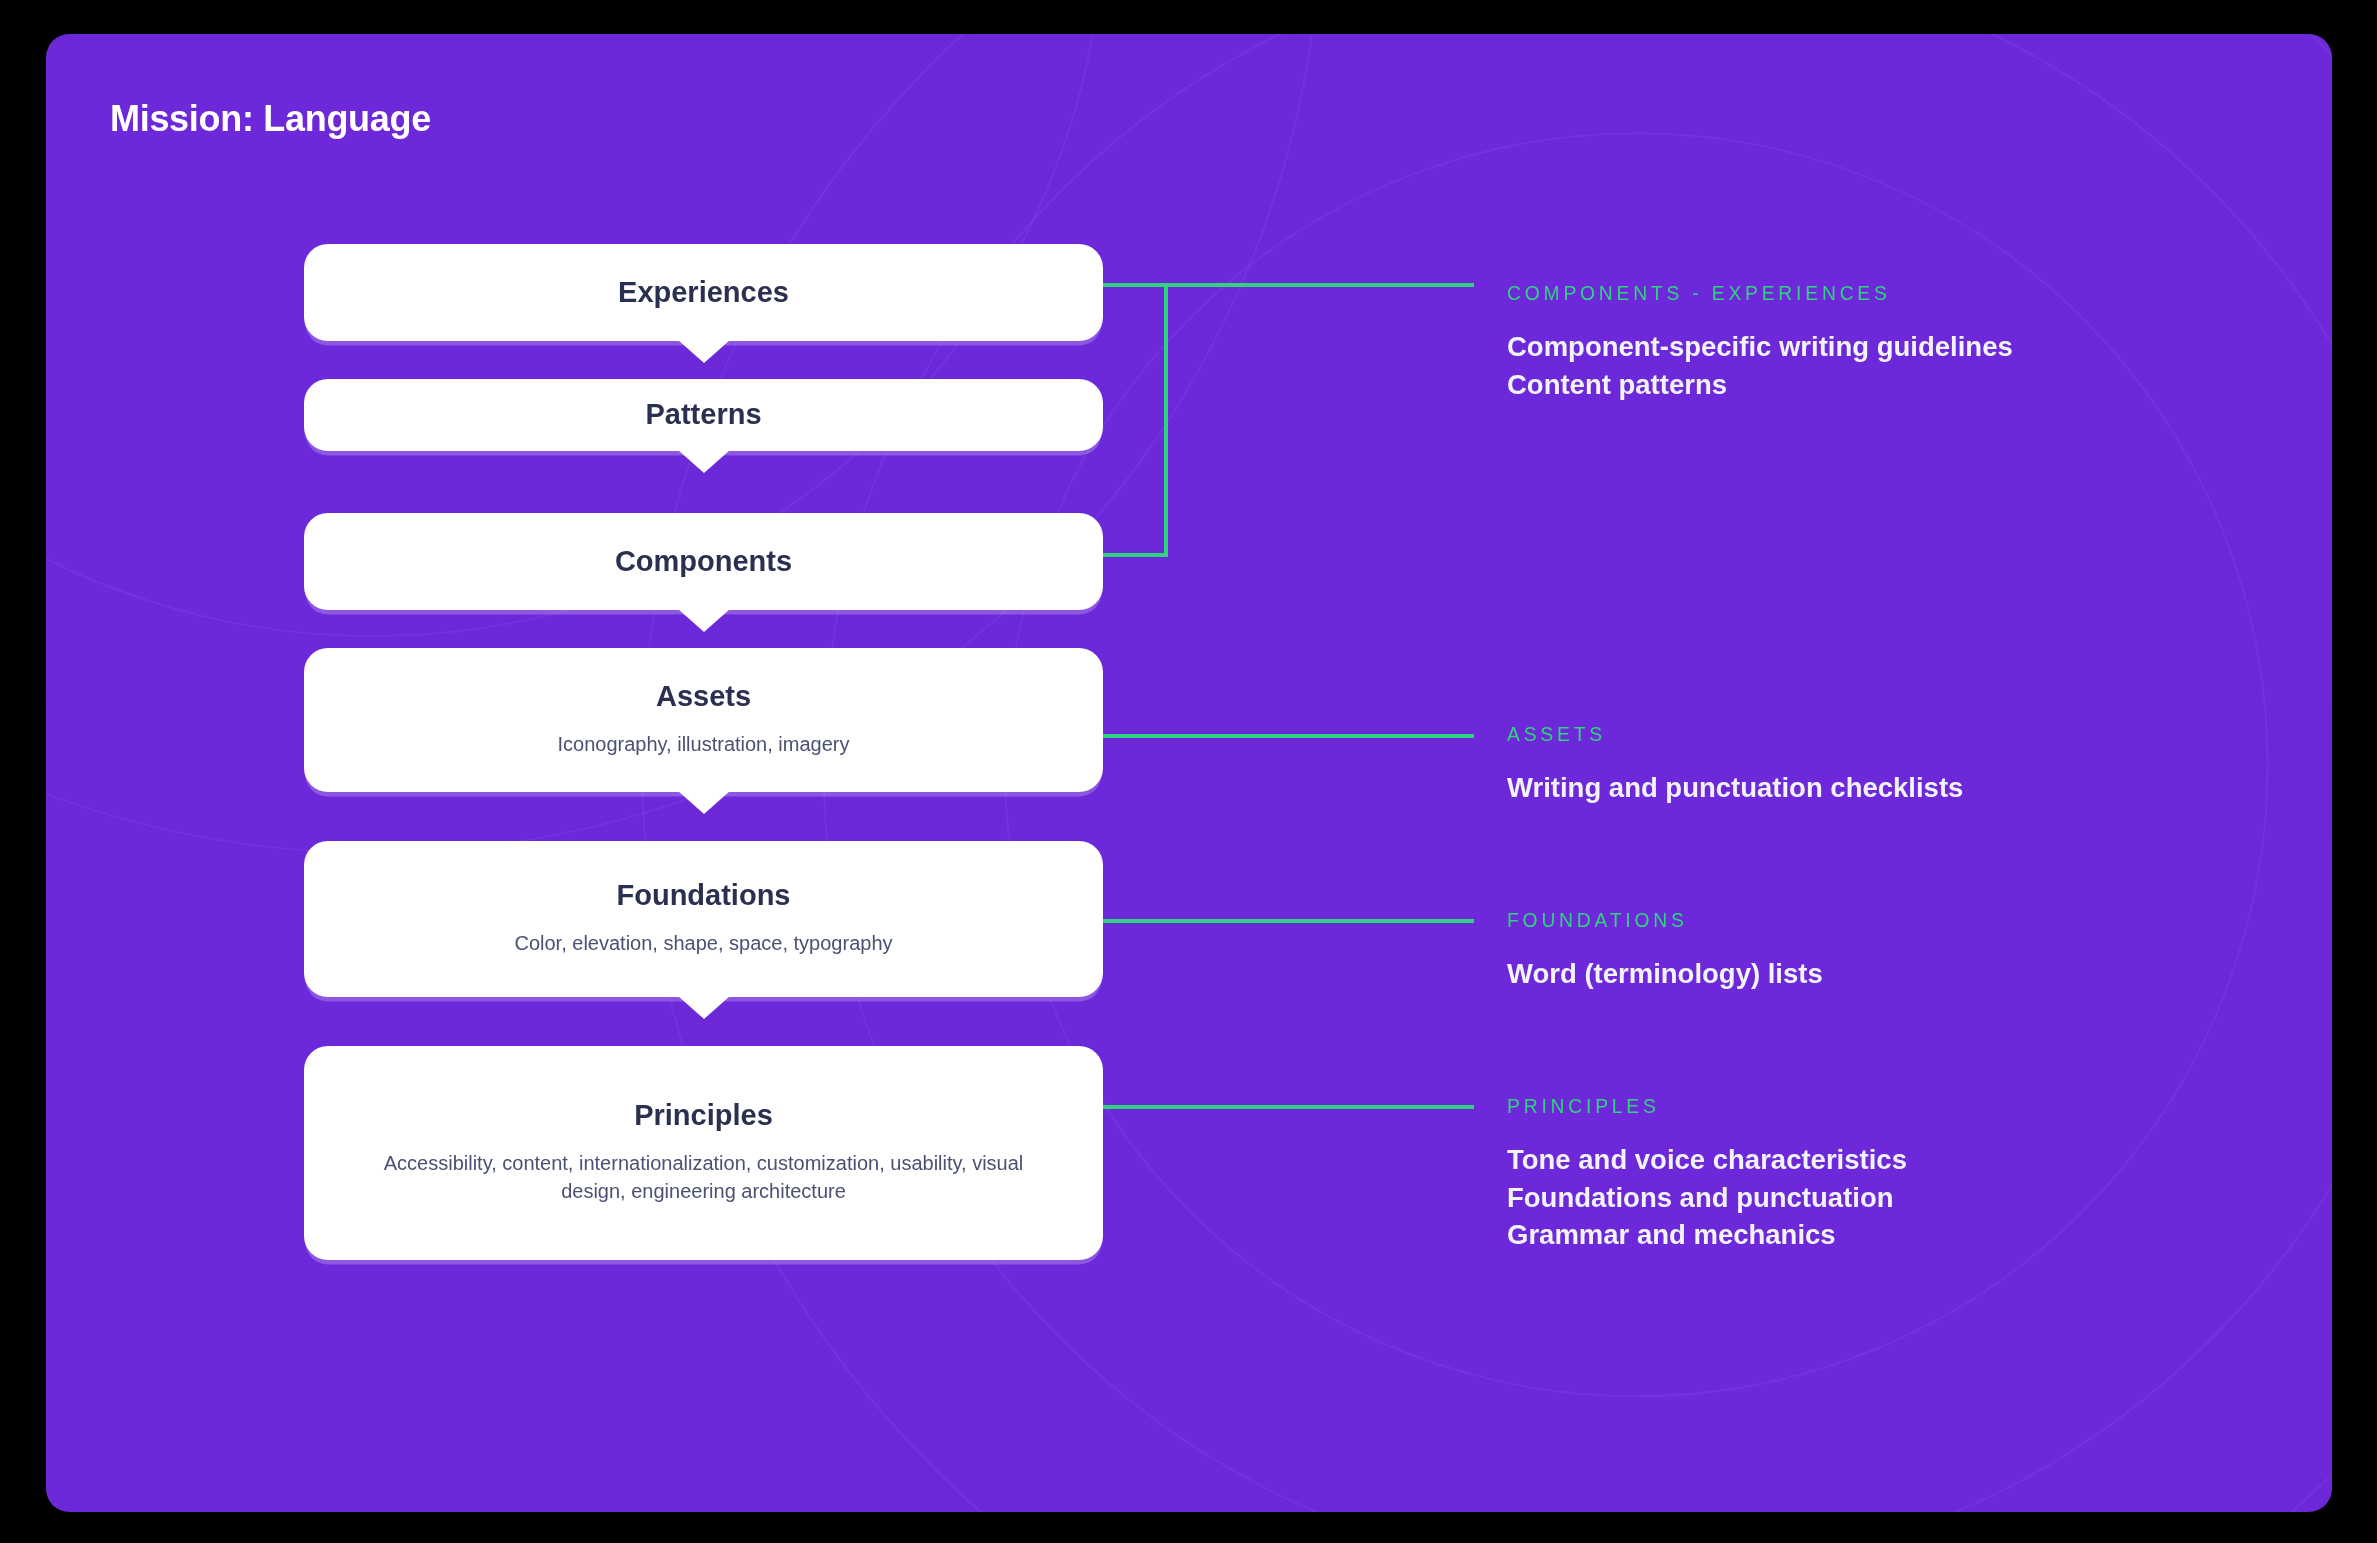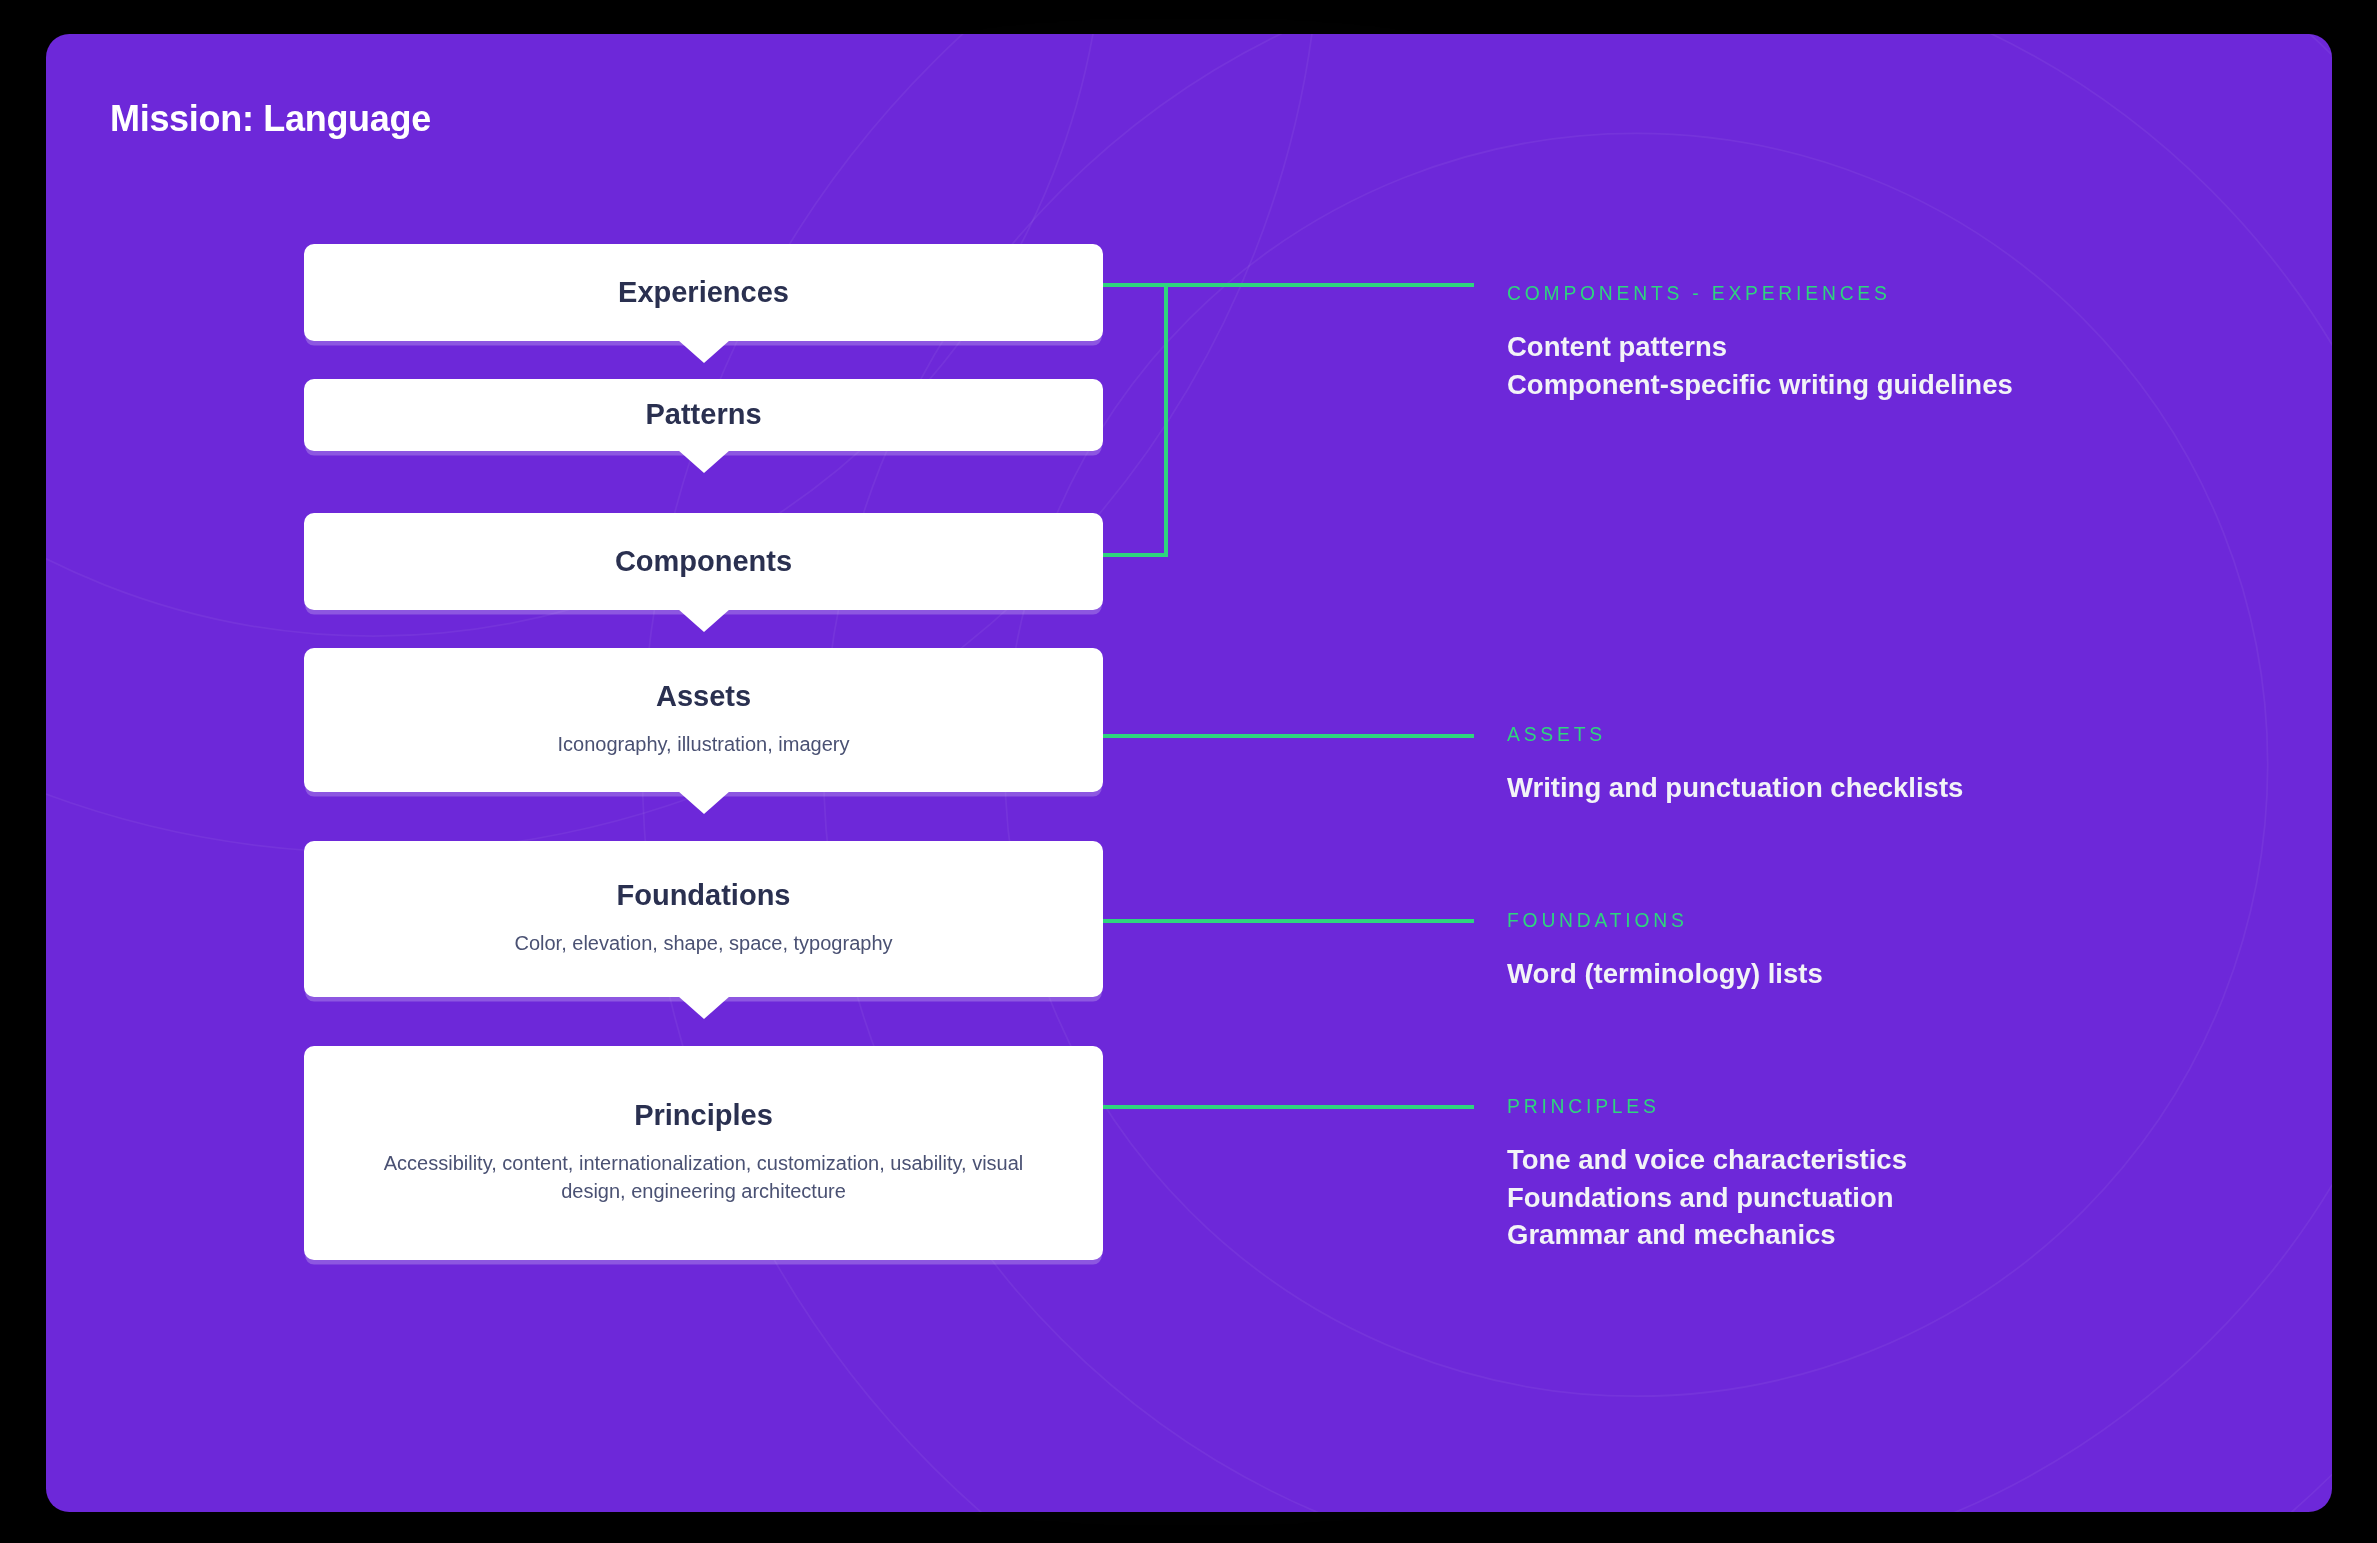--- a/index.html
+++ b/index.html
@@ -52,21 +52,21 @@
     letter-spacing: -0.3px;
     white-space: nowrap;
   }
 
   
   .card {
     position: absolute;
     left: 258px;
     width: 799px;
     background: #ffffff;
-    border-radius: 10px;
+    border-radius: 24px;
     box-shadow: 0 5.8px 0 -1.2px rgba(255,255,255,0.22);
     display: flex;
     flex-direction: column;
     align-items: center;
     justify-content: center;
     text-align: center;
   }
   .card-title {
     font-size: 29px;
     font-weight: 700;
@@ -185,22 +185,22 @@
 
     <div class="hline" style="left:1057px; top:700px; width:371px;"></div>
 
     <div class="hline" style="left:1057px; top:885px; width:371px;"></div>
 
     <div class="hline" style="left:1057px; top:1071px; width:371px;"></div>
 
     <div class="group" style="top:250px;">
       <div class="group-label">COMPONENTS - EXPERIENCES</div>
       <div class="group-items">
+        <div class="group-item">Component-specific writing guidelines</div>
         <div class="group-item">Content patterns</div>
-        <div class="group-item">Component-specific writing guidelines</div>
       </div>
     </div>
 
     <div class="group" style="top:691px;">
       <div class="group-label">ASSETS</div>
       <div class="group-items">
         <div class="group-item">Writing and punctuation checklists</div>
       </div>
     </div>
 

